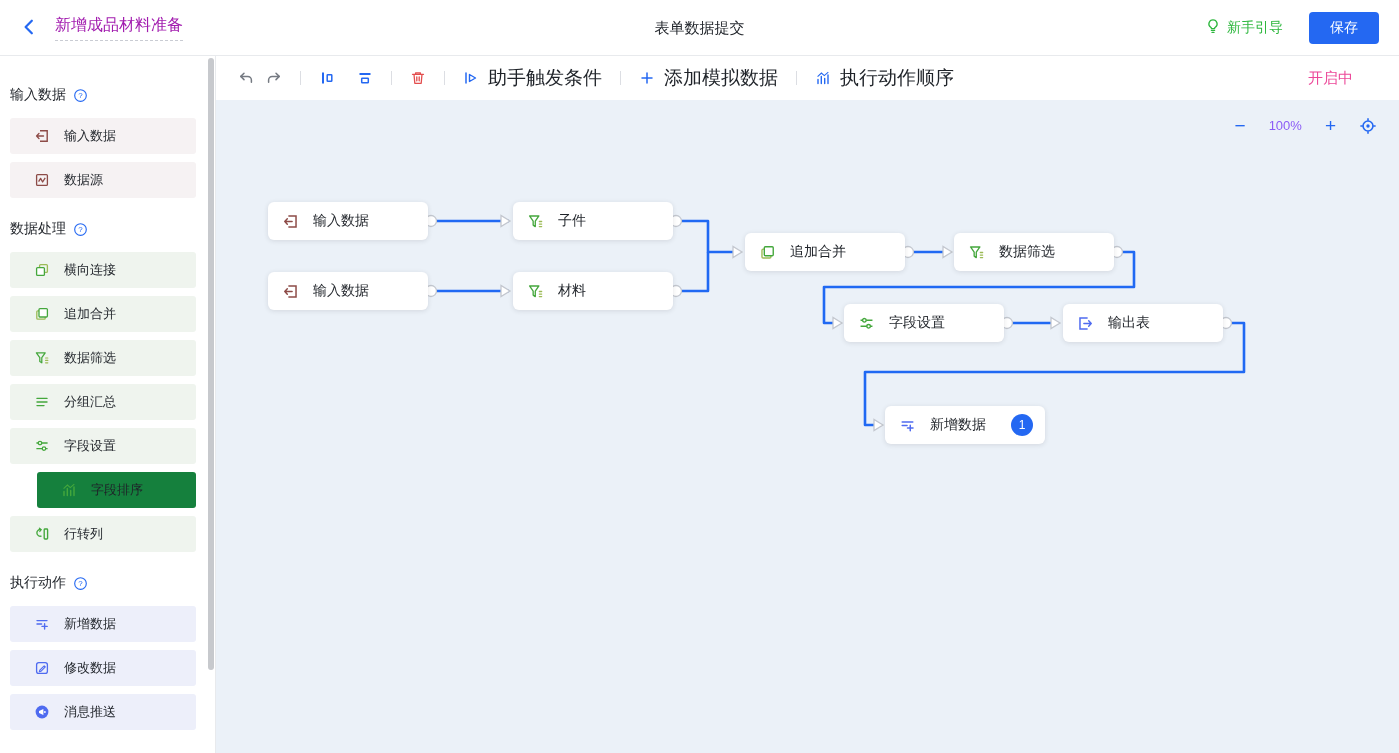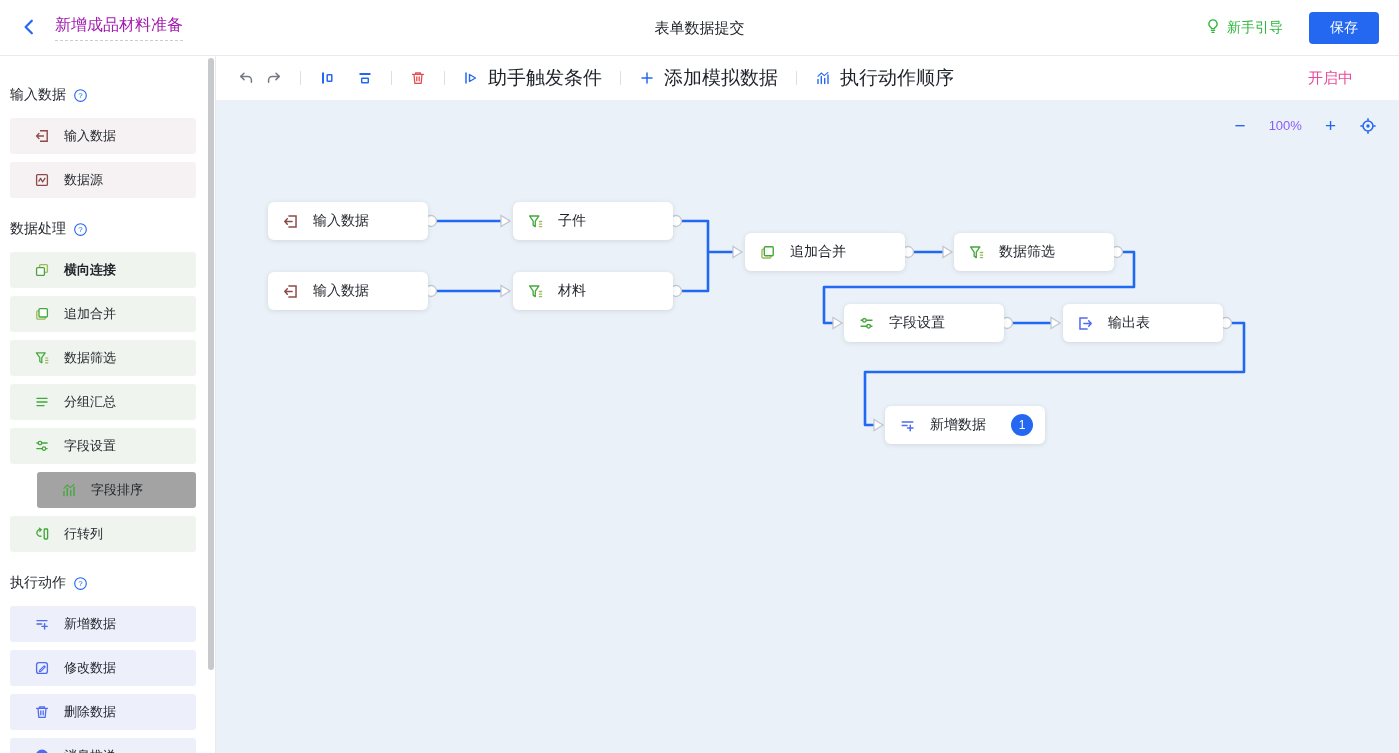--- a/index.html
+++ b/index.html
@@ -113,21 +113,21 @@
           </div>
           <div class="sb-title">
             <span>数据处理</span>
             <span style="width: 15px; height: 15px; color: rgb(36, 104, 242); display: flex;">
               <svg viewBox="0 0 16 16">
                 <circle cx="8" cy="8" r="6.2" fill="none" stroke="currentColor" stroke-width="1.2"></circle>
                 <text x="8" y="11" font-size="8.5" text-anchor="middle" fill="currentColor">?</text>
               </svg>
             </span>
           </div>
-          <div class="sb-item" style="background: rgb(239, 244, 238); font-weight: bold;">
+          <div class="sb-item" style="background: rgb(239, 244, 238);">
             <span style="width: 16px; height: 16px; display: flex; color: rgb(68, 167, 60);">
               <svg viewBox="0 0 16 16">
                 <rect x="5.6" y="2.6" width="7.8" height="7.8" rx="1" fill="none" stroke="#9cba55" stroke-width="1.3"></rect>
                 <rect x="2.6" y="5.6" width="7.8" height="7.8" rx="1" fill="#fff" stroke="currentColor" stroke-width="1.3"></rect>
               </svg>
             </span>
             <span>横向连接</span>
           </div>
           <div class="sb-item" style="background: rgb(239, 244, 238);">
             <span style="width: 16px; height: 16px; display: flex; color: rgb(68, 167, 60);">
@@ -158,21 +158,21 @@
           <div class="sb-item" style="background: rgb(239, 244, 238);">
             <span style="width: 16px; height: 16px; display: flex; color: rgb(68, 167, 60);">
               <svg viewBox="0 0 16 16">
                 <path d="M2.4 5h11.2M2.4 10.6h11.2" stroke="currentColor" stroke-width="1.3"></path>
                 <circle cx="6" cy="5" r="1.7" fill="#fff" stroke="currentColor" stroke-width="1.3"></circle>
                 <circle cx="10" cy="10.6" r="1.7" fill="#fff" stroke="currentColor" stroke-width="1.3"></circle>
               </svg>
             </span>
             <span>字段设置</span>
           </div>
-          <div class="sb-item" style="background: #a3a3a3; margin-left: 37px;">
+          <div class="sb-item" style="background: #15803d; margin-left: 37px;">
             <span style="width: 16px; height: 16px; display: flex; color: rgb(68, 167, 60);">
               <svg viewBox="0 0 16 16">
                 <path d="M3 13.5V9.5M6.3 13.5V6.5M9.7 13.5V8.5M13 13.5V5" stroke="currentColor" stroke-width="1.4" stroke-linecap="round"></path>
                 <path d="M2.6 6.6 6.4 3l2.9 2.6 4-3.4" fill="none" stroke="currentColor" stroke-width="1.1"></path>
               </svg>
             </span>
             <span>字段排序</span>
           </div>
           <div class="sb-item" style="background: rgb(239, 244, 238);">
             <span style="width: 16px; height: 16px; display: flex; color: rgb(68, 167, 60);">
@@ -203,28 +203,20 @@
             <span>新增数据</span>
           </div>
           <div class="sb-item" style="background: rgb(237, 239, 250);">
             <span style="width: 16px; height: 16px; display: flex; color: rgb(79, 107, 240);">
               <svg viewBox="0 0 16 16">
                 <rect x="2.6" y="2.6" width="10.8" height="10.8" rx="2.2" fill="none" stroke="currentColor" stroke-width="1.3"></rect>
                 <path d="M5.8 10.2l4.4-4.4 1.1 1.1-4.4 4.4-1.6.5z" fill="none" stroke="currentColor" stroke-width="1.1" stroke-linejoin="round"></path>
               </svg>
             </span>
             <span>修改数据</span>
-          </div>
-          <div class="sb-item" style="background: rgb(237, 239, 250);">
-            <span style="width: 16px; height: 16px; display: flex; color: rgb(79, 107, 240);">
-              <svg viewBox="0 0 16 16">
-                <path d="M2.5 4.3h11M5.6 4.3V2.8h4.8v1.5M4 4.3l.8 9h6.4l.8-9M6.8 6.8v4M9.2 6.8v4" fill="none" stroke="currentColor" stroke-width="1.3" stroke-linecap="round" stroke-linejoin="round"></path>
-              </svg>
-            </span>
-            <span>删除数据</span>
           </div>
           <div class="sb-item" style="background: rgb(237, 239, 250);">
             <span style="width: 16px; height: 16px; display: flex; color: rgb(79, 107, 240);">
               <svg viewBox="0 0 16 16">
                 <circle cx="8" cy="8" r="6.4" fill="currentColor"></circle>
                 <path d="M5 8.9V7.1l4.4-2.2v6.2L5 8.9z" fill="#fff"></path>
                 <circle cx="10.9" cy="8" r="0.9" fill="#fff"></circle>
               </svg>
             </span>
             <span>消息推送</span>

